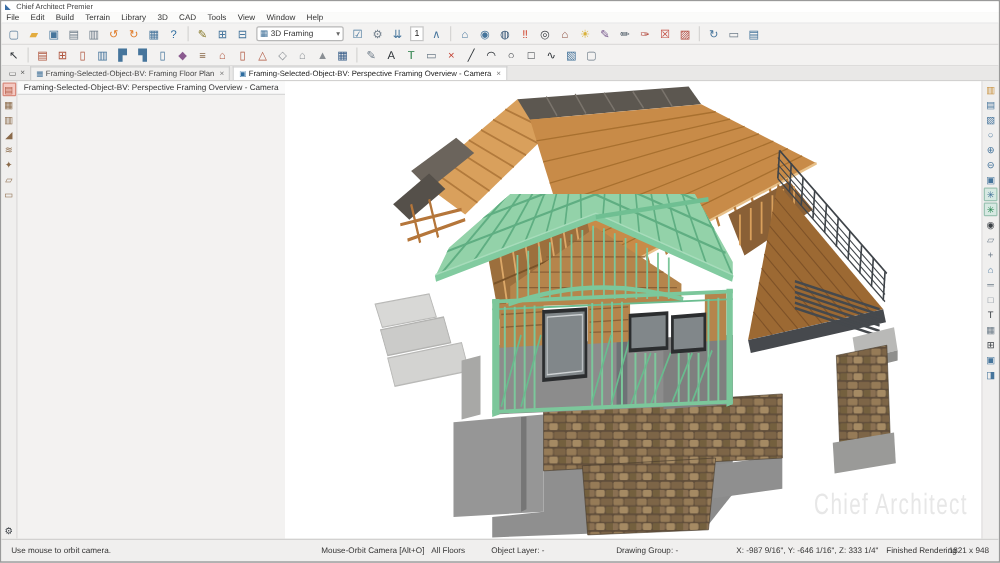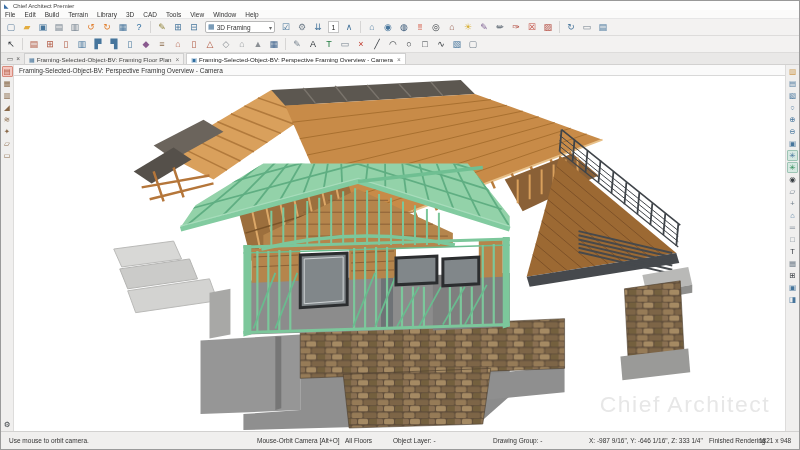--- a/index.html
+++ b/index.html
@@ -29,21 +29,21 @@
   .tab .tclose{color:#777;font-size:6.5px;margin-left:2px;}
   
   .mainrow{flex:1;display:flex;min-height:0;}
   .rail{width:13px;background:#f0efee;display:flex;flex-direction:column;align-items:center;padding-top:1px;flex:0 0 auto;}
   .rail.left{border-right:1px solid #dddcdb;}
   .rail.right{width:14px;border-left:1px solid #dddcdb;}
   .ric{width:11px;height:11px;margin-bottom:1px;display:flex;align-items:center;justify-content:center;font-size:7.5px;line-height:1;border-radius:1px;flex:0 0 auto;}
   .ric.activebg{background:#f5c9c2;border:1px solid #d98a7c;}
   .ric.teal{background:#d7e9e2;border:1px solid #9cc4b4;}
   .railspacer{flex:1;}
-  .centercol{flex:1;display:flex;flex-direction:column;min-width:0;}
+  .centercol{flex:1;display:flex;flex-direction:row;min-width:0;}
   .viewtitle{height:11px;background:#fafafa;border-bottom:1px solid #d8d8d8;display:flex;align-items:center;padding:0 5px;font-size:6.5px;color:#333;flex:0 0 auto;}
   .viewport{flex:1;background:#fff;position:relative;min-height:0;}
   .viewport svg{position:absolute;inset:0;width:100%;height:100%;}
   
   .statusbar{height:18px;background:#f0efee;border-top:1px solid #d2d1d0;position:relative;flex:0 0 auto;font-size:6.5px;color:#333;}
   .statusbar span{position:absolute;top:5px;white-space:nowrap;}
 </style>
 </head>
 <body>
 

